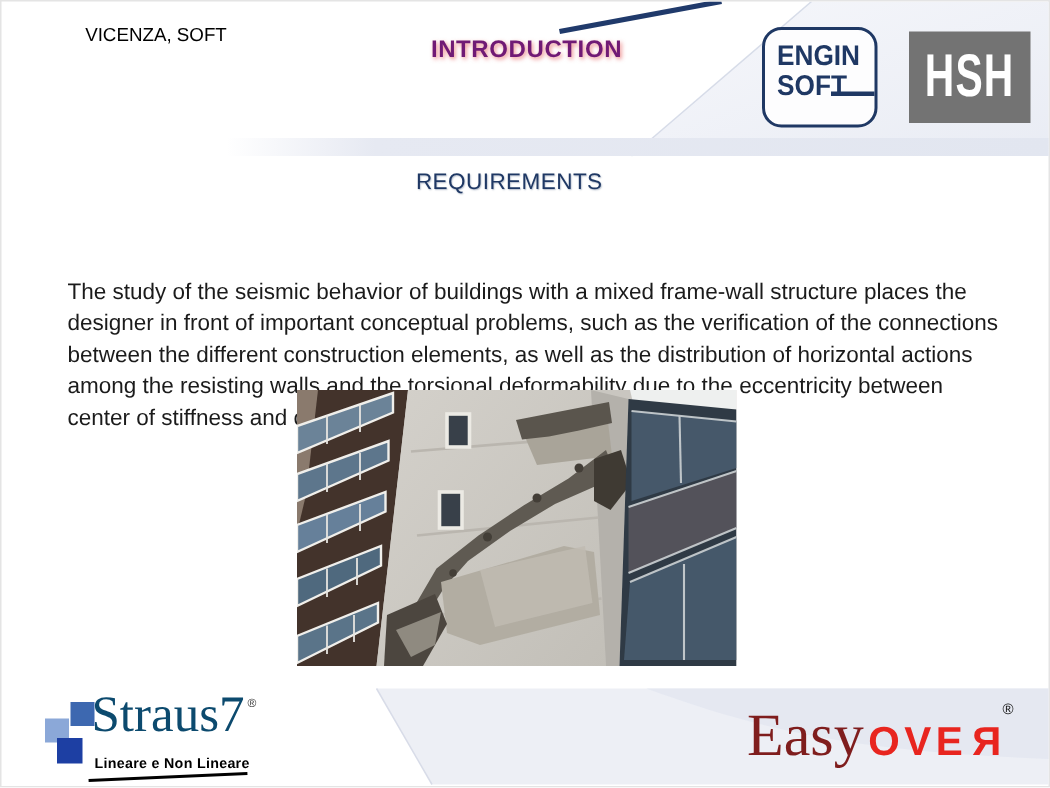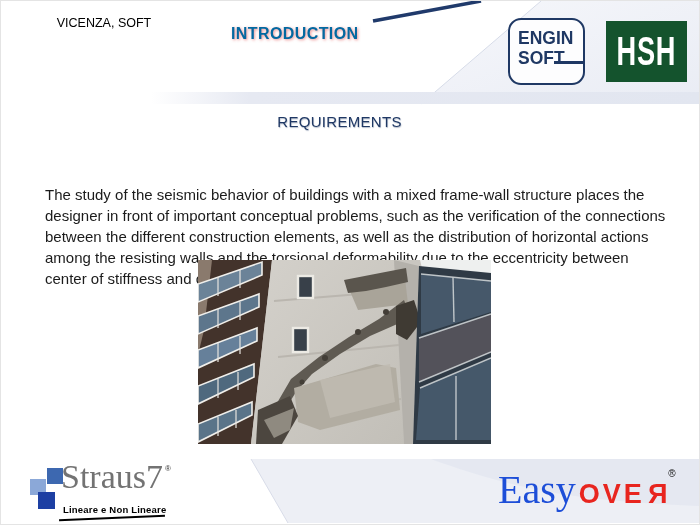--- a/index.html
+++ b/index.html
@@ -8,34 +8,34 @@
     position:relative; width:700px; height:525px; background:#ffffff;
     overflow:hidden; border:1px solid #e4e4e4;
   }
   svg.deco { position:absolute; left:0; top:0; pointer-events:none; }
 
   
   .conf-block { position:absolute; left:10px; top:13px; width:186px; text-align:center; color:#000; }
   .conf-line-bold { font-size:12px; font-weight:bold; letter-spacing:.5px; line-height:20px; }
   .conf-line { font-size:12.5px; line-height:19.5px; }
   .slide-title {
-    position:absolute; left:230px; top:24px; width:240px; 
-    font-size:16px; font-weight:bold; letter-spacing:.4px; color:#0369a1;
+    position:absolute; left:230px; top:24px; width:240px; text-align:center;
+    font-size:16px; font-weight:bold; letter-spacing:.4px; color:#701a75;
     text-shadow:1px 1px 3px rgba(221,44,44,.55);
   }
   .enginsoft {
     position:absolute; left:507px; top:17px; width:77px; height:67px;
     border:2.5px solid #1f3864; border-radius:13px; background:#fdfdfe;
     padding:8px 0 12px 8px; line-height:20px;
   }
   .enginsoft .es-line { font-size:19px; font-weight:bold; color:#1f3864; letter-spacing:0; transform:scale(.92,1); transform-origin:left; }
   .enginsoft .es-notch { position:absolute; left:44px; top:41px; width:29px; height:2.5px; background:#1f3864; }
   .hsh {
     position:absolute; left:605px; top:20px; width:81px; height:61px;
-    background:#14532d; display:flex; align-items:center; justify-content:center;
+    background:#737373; display:flex; align-items:center; justify-content:center;
   }
   .hsh span { color:#fff; font-weight:bold; font-size:34px; letter-spacing:1px; transform:scale(.8,1.18); }
 
   
   .section-heading {
     position:absolute; left:0; top:112px; width:677px; text-align:center;
     font-size:15px; font-weight:normal; letter-spacing:.3px; color:#1f3864;
     text-shadow:.5px .5px 1px rgba(31,56,100,.35);
   }
   .body-text {
@@ -43,27 +43,27 @@
     font-size:15px; line-height:21px; color:#1b1b1b;margin-top:40px;
   }
   .photo { position:absolute; left:197px; top:259px; width:293px; height:184px; }
 
   
   .straus7 { position:absolute; left:14px; top:461px; width:160px; height:60px; }
   .straus7 .sq { position:absolute; }
   .sq-light  { left:15px; top:17px; width:16px; height:16px; background:#8ba8d8; }
   .sq-medium { left:32px; top:6px;  width:16px; height:16px; background:#3d68b0; }
   .sq-dark   { left:23px; top:30px; width:17px; height:17px; background:#1d3fa3; }
-  .straus7 .s7-name { position:absolute; left:46px; top:-4px; font-family:"Liberation Serif", serif; font-size:34px; color:#737373; }
+  .straus7 .s7-name { position:absolute; left:46px; top:-4px; font-family:"Liberation Serif", serif; font-size:34px; color:#0c4a6e; }
   .straus7 .s7-reg { position:absolute; left:150px; top:2px; font-size:8px; color:#333; }
   .straus7 .s7-tag { position:absolute; left:48px; top:42px; font-size:9.5px; font-weight:bold; color:#000; letter-spacing:.2px; white-space:nowrap; }
   .straus7 .s7-underline { position:absolute; left:44px; top:55px; width:106px; height:1.8px; background:#000; transform:rotate(-2.5deg); }
 
   .easyover { position:absolute; left:497px; top:467px; width:200px; height:48px; display:flex; align-items:baseline; }
-  .easyover .eo-easy { font-family:"Liberation Serif", serif; font-size:40px; color:#1d4ed8; line-height:44px; }
+  .easyover .eo-easy { font-family:"Liberation Serif", serif; font-size:40px; color:#7f1d1d; line-height:44px; }
   .easyover .eo-over { font-size:27px; font-weight:bold; color:#e8251f; letter-spacing:3px; margin-left:3px; }
   .easyover .eo-r { display:inline-block; transform:scaleX(-1); font-size:27px; font-weight:bold; color:#e8251f; }
   .easyover .eo-reg { font-size:10px; color:#111; align-self:flex-start; margin-left:1px; }
 </style>
 </head>
 <body>
 
 <div class="slide">
 
   <svg class="deco" width="700" height="110" viewBox="0 0 700 110">

